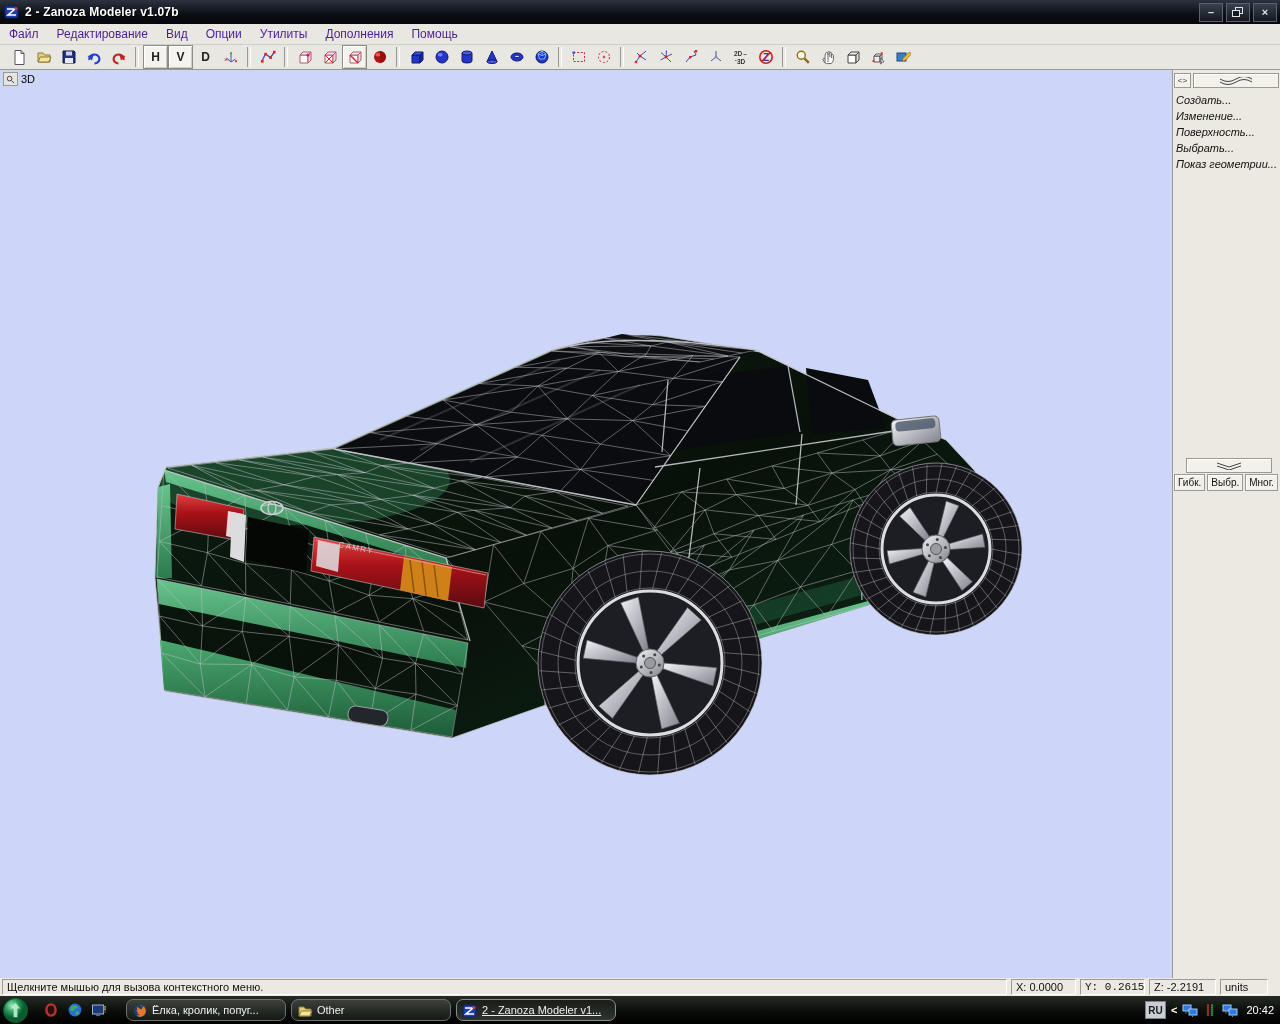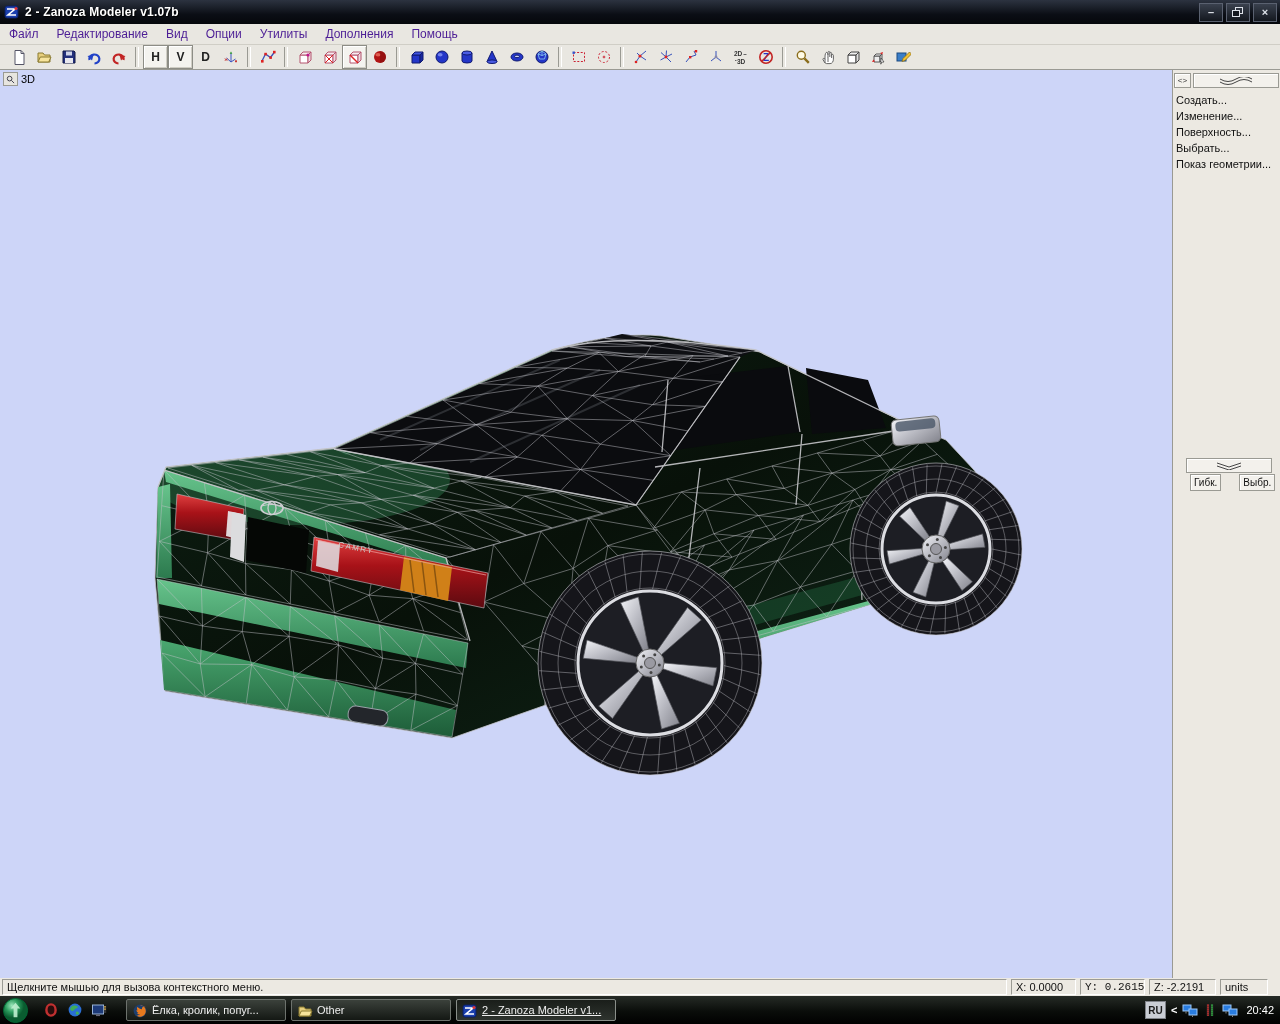--- a/index.html
+++ b/index.html
@@ -35,43 +35,43 @@
   .vplabel .minibtn{width:13px;height:12px;background:#e7e5df;border:1px solid #9a9a93;
     display:flex;align-items:center;justify-content:center;}
   
   .sidebar{position:absolute;left:1173px;top:70px;width:107px;height:908px;background:#ece9e2;
     font-size:11px;color:#111;}
   .sb-row{position:absolute;left:1px;top:3px;display:flex;gap:2px;}
   .sb-smallbtn{width:15px;height:13px;background:#f3f1ec;border:1px solid #9a9a93;
     box-shadow:inset 1px 1px 0 #fff;font-size:8px;display:flex;align-items:center;justify-content:center;color:#333;}
   .sb-widebtn{width:84px;height:13px;background:#f3f1ec;border:1px solid #9a9a93;
     box-shadow:inset 1px 1px 0 #fff;display:flex;align-items:center;justify-content:center;}
-  .sb-items{position:absolute;left:3px;top:22px;}
+  .sb-items{position:absolute;left:3px;top:22px;font-style:italic;}
   .sb-item{height:16px;line-height:16px;white-space:nowrap;}
   .sb-mid{position:absolute;left:13px;top:388px;width:84px;height:13px;background:#f3f1ec;
     border:1px solid #9a9a93;box-shadow:inset 1px 1px 0 #fff;display:flex;align-items:center;justify-content:center;}
   .sb-modes{position:absolute;left:1px;top:404px;display:flex;gap:2px;}
   .sb-mode{height:15px;padding:0 3px;background:#f3f1ec;border:1px solid #9a9a93;
-    box-shadow:inset 1px 1px 0 #fff;font-size:10px;display:flex;align-items:center;color:#111;margin-left:16px;}
+    box-shadow:inset 1px 1px 0 #fff;font-size:10px;display:flex;align-items:center;color:#111;}
   
   .statusbar{position:absolute;left:0;top:978px;width:1280px;height:18px;background:#ece9e2;
     display:flex;align-items:center;font-size:11px;color:#111;}
   .scell{height:14px;line-height:14px;margin:1px 2px 1px 2px;padding:0 4px;
     border:1px solid;border-color:#9b9b94 #ffffff #ffffff #9b9b94;white-space:nowrap;overflow:hidden;}
   .scell.msg{width:995px;}
   .scell.c1{width:55px;} .scell.c2{width:55px;font-family:Liberation Mono, monospace;} .scell.c3{width:57px;} .scell.c4{width:38px;}
   
   .taskbar{position:absolute;left:0;top:996px;width:1280px;height:28px;
     background:linear-gradient(#262b26,#0a0d0a 55%,#000);display:flex;align-items:center;}
   .startorb{width:27px;height:27px;margin-left:2px;}
   .ql{display:flex;align-items:center;gap:7px;margin-left:14px;}
   .qlicon{width:17px;height:17px;}
   .tasks{display:flex;align-items:center;gap:5px;margin-left:18px;}
   .task{width:160px;height:22px;background:linear-gradient(#3b413b,#141814);
-    border:1px solid #6d726d;border-radius:2px;display:flex;align-items:center;gap:5px;
+    border:1px solid #6d726d;border-radius:7px;display:flex;align-items:center;gap:5px;
     color:#eee;font-size:11px;padding:0 5px;box-sizing:border-box;white-space:nowrap;overflow:hidden;}
   .task.active{background:linear-gradient(#1a1e1a,#2e332e);border-color:#8a8f8a;text-decoration:underline;}
   .task .ticon{width:15px;height:15px;flex:0 0 15px;}
   .tray{position:absolute;right:2px;top:0;height:28px;display:flex;align-items:center;gap:5px;color:#fff;}
   .lang{width:19px;height:16px;background:#c9cdd4;border:1px solid #7f8288;color:#1a1a1a;
     font-size:10px;font-weight:bold;display:flex;align-items:center;justify-content:center;text-align:right;}
   .expand{color:#fff;font-size:11px;font-weight:bold;}
   .trayicon{width:17px;height:16px;}
   .clock{font-size:11px;margin:0 4px 0 2px;}
 </style>

